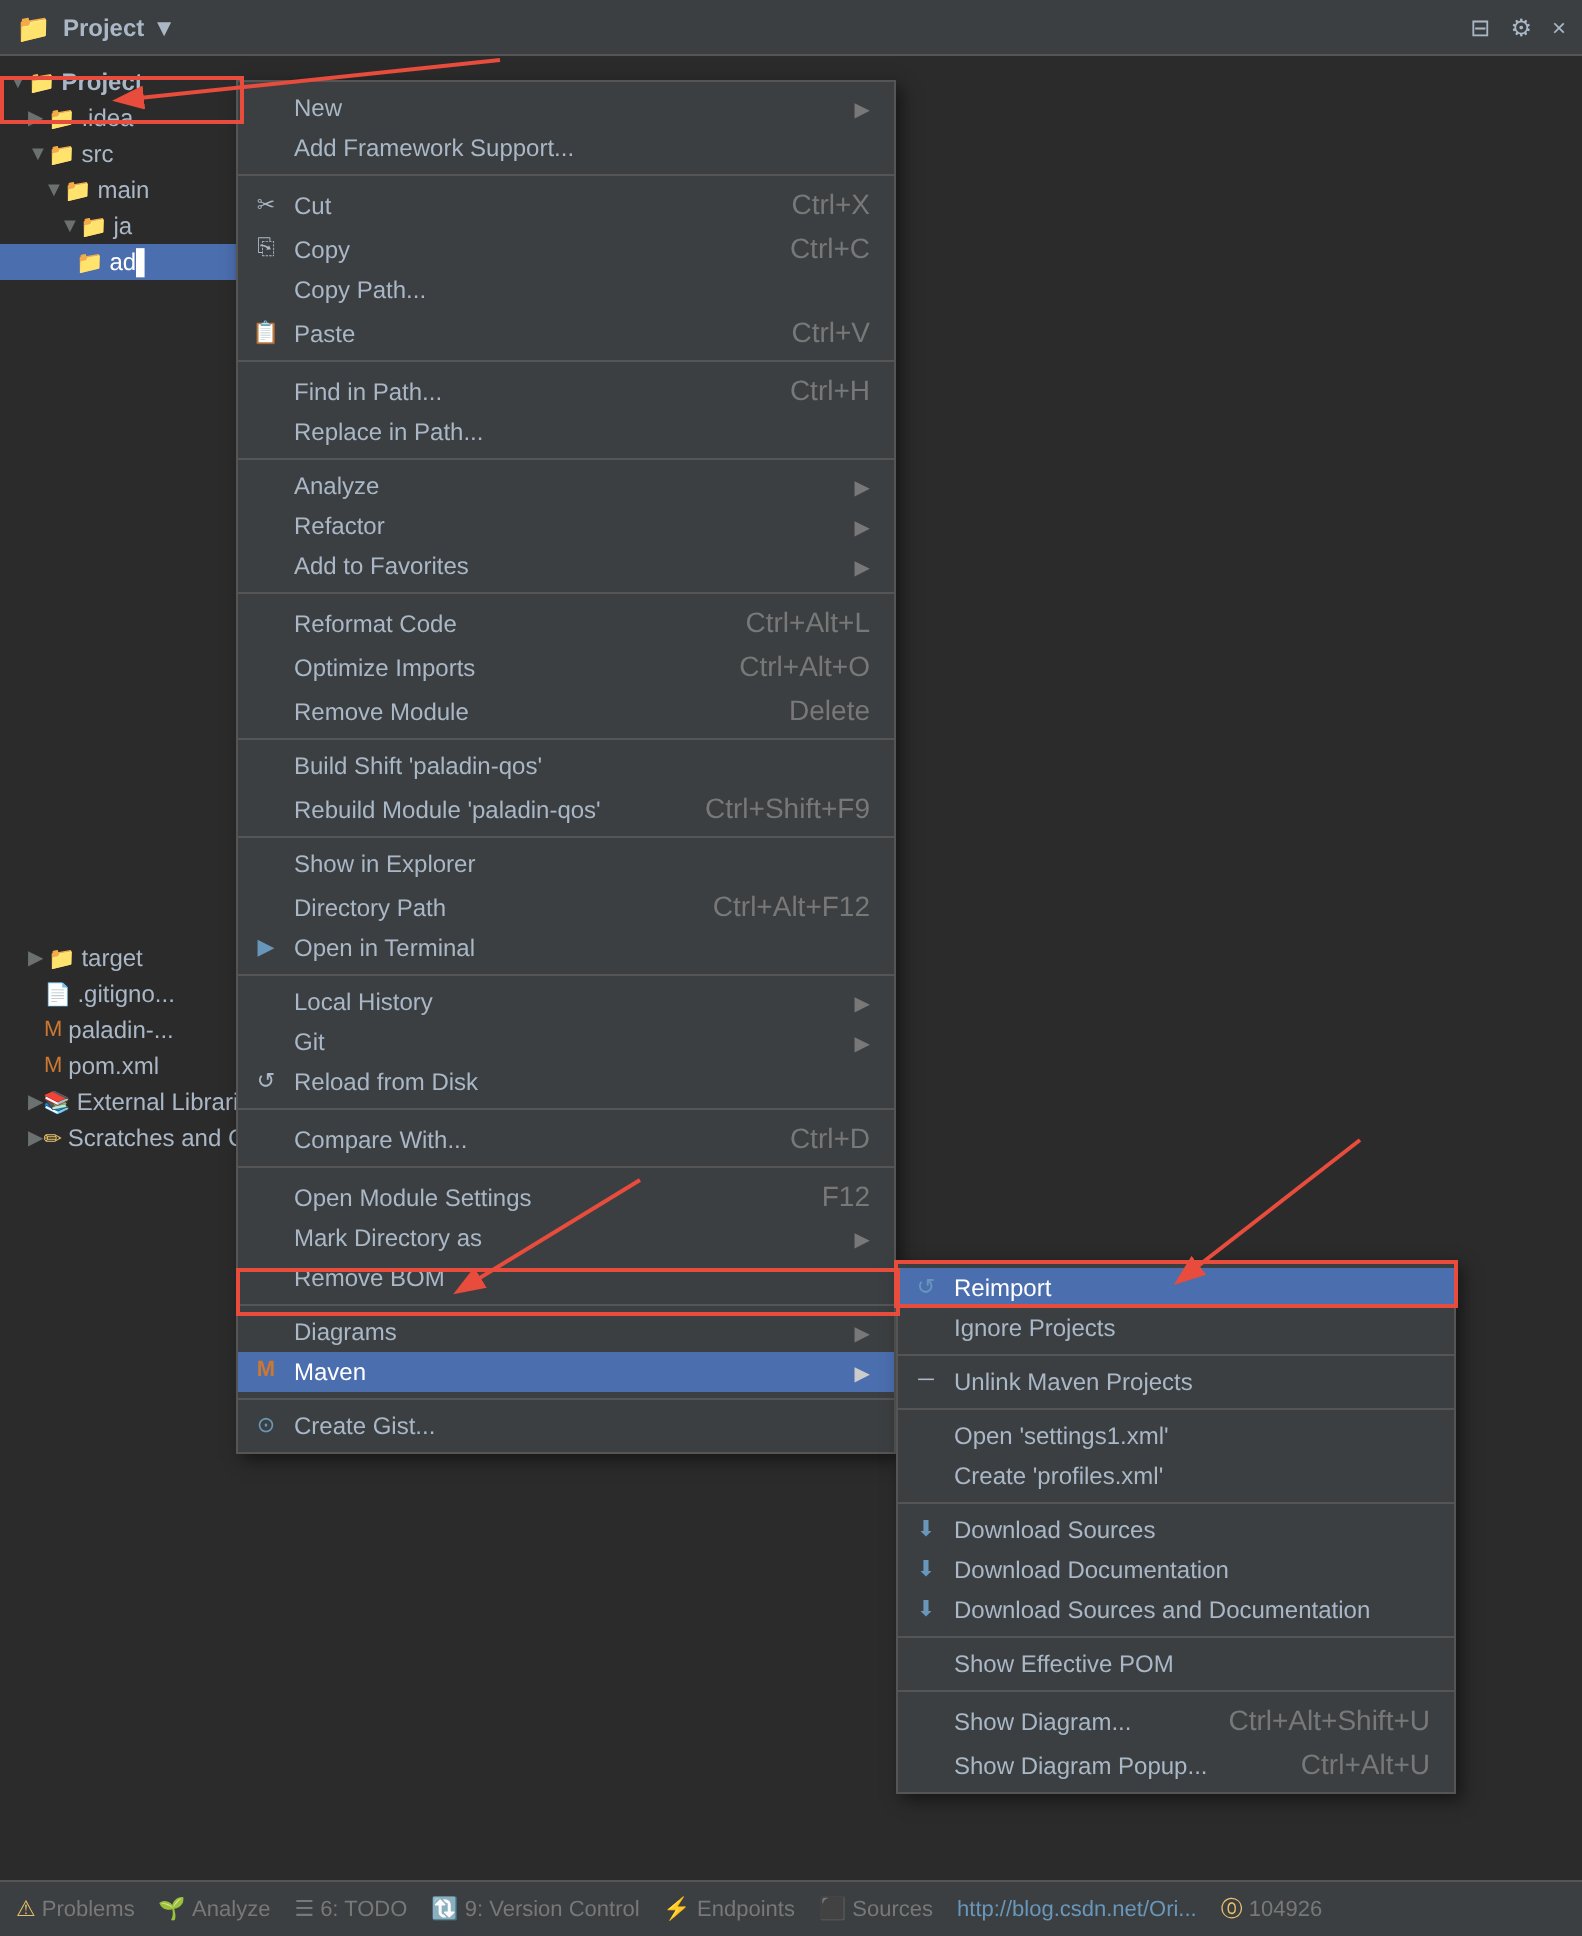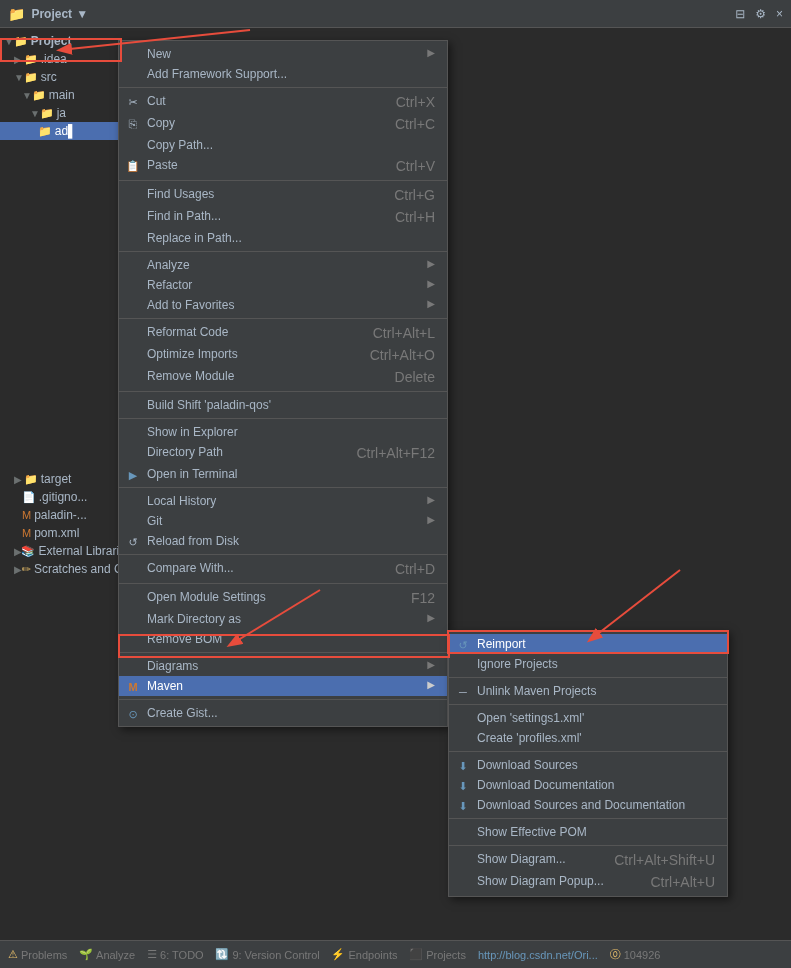--- a/index.html
+++ b/index.html
@@ -55,21 +55,21 @@
       left: 118px;
       width: 330px;
       background: #3c3f41;
       border: 1px solid #555;
       box-shadow: 3px 3px 8px rgba(0,0,0,0.5);
       z-index: 100;
       padding: 3px 0;
     }
     .menu-item {
       display: flex;
-      align-items: flex-start;
+      align-items: flex-end;
       padding: 3px 12px 3px 28px;
       cursor: pointer;
       white-space: nowrap;
       position: relative;
     }
     .menu-item:hover, .menu-item.active {
       background: #4b6eaf;
       color: #fff;
     }
     .menu-item.active { background: #4b6eaf; }
@@ -248,24 +248,20 @@
     <span>Copy Path...</span>
   </div>
   <div class="menu-item">
     <span class="menu-icon">📋</span>
     <span>Paste</span>
     <span class="shortcut">Ctrl+V</span>
   </div>
   <div class="menu-separator"></div>
 
   <div class="menu-item">
-    <span>Find Usages</span>
-    <span class="shortcut">Ctrl+G</span>
-  </div>
-  <div class="menu-item">
     <span>Find in Path...</span>
     <span class="shortcut">Ctrl+H</span>
   </div>
   <div class="menu-item">
     <span>Replace in Path...</span>
   </div>
   <div class="menu-separator"></div>
 
   <div class="menu-item">
     <span>Analyze</span>
@@ -290,20 +286,24 @@
     <span class="shortcut">Ctrl+Alt+O</span>
   </div>
   <div class="menu-item">
     <span>Remove Module</span>
     <span class="shortcut">Delete</span>
   </div>
   <div class="menu-separator"></div>
 
   <div class="menu-item">
     <span>Build Shift 'paladin-qos'</span>
+  </div>
+  <div class="menu-item">
+    <span>Rebuild Module 'paladin-qos'</span>
+    <span class="shortcut">Ctrl+Shift+F9</span>
   </div>
   <div class="menu-separator"></div>
 
   <div class="menu-item">
     <span>Show in Explorer</span>
   </div>
   <div class="menu-item">
     <span>Directory Path</span>
     <span class="shortcut">Ctrl+Alt+F12</span>
   </div>
@@ -456,21 +456,21 @@
   <div class="status-item">
     <span>🔃</span>
     <span>9: Version Control</span>
   </div>
   <div class="status-item">
     <span>⚡</span>
     <span>Endpoints</span>
   </div>
   <div class="status-item">
     <span>⬛</span>
-    <span>Projects</span>
+    <span>Sources</span>
   </div>
   <div class="status-item">
     <span style="color:#6897bb;">http://blog.csdn.net/Ori...</span>
   </div>
   <div class="status-item">
     <span style="color:#e8bf6a;">⓪</span>
     <span>104926</span>
   </div>
 </div>
 

